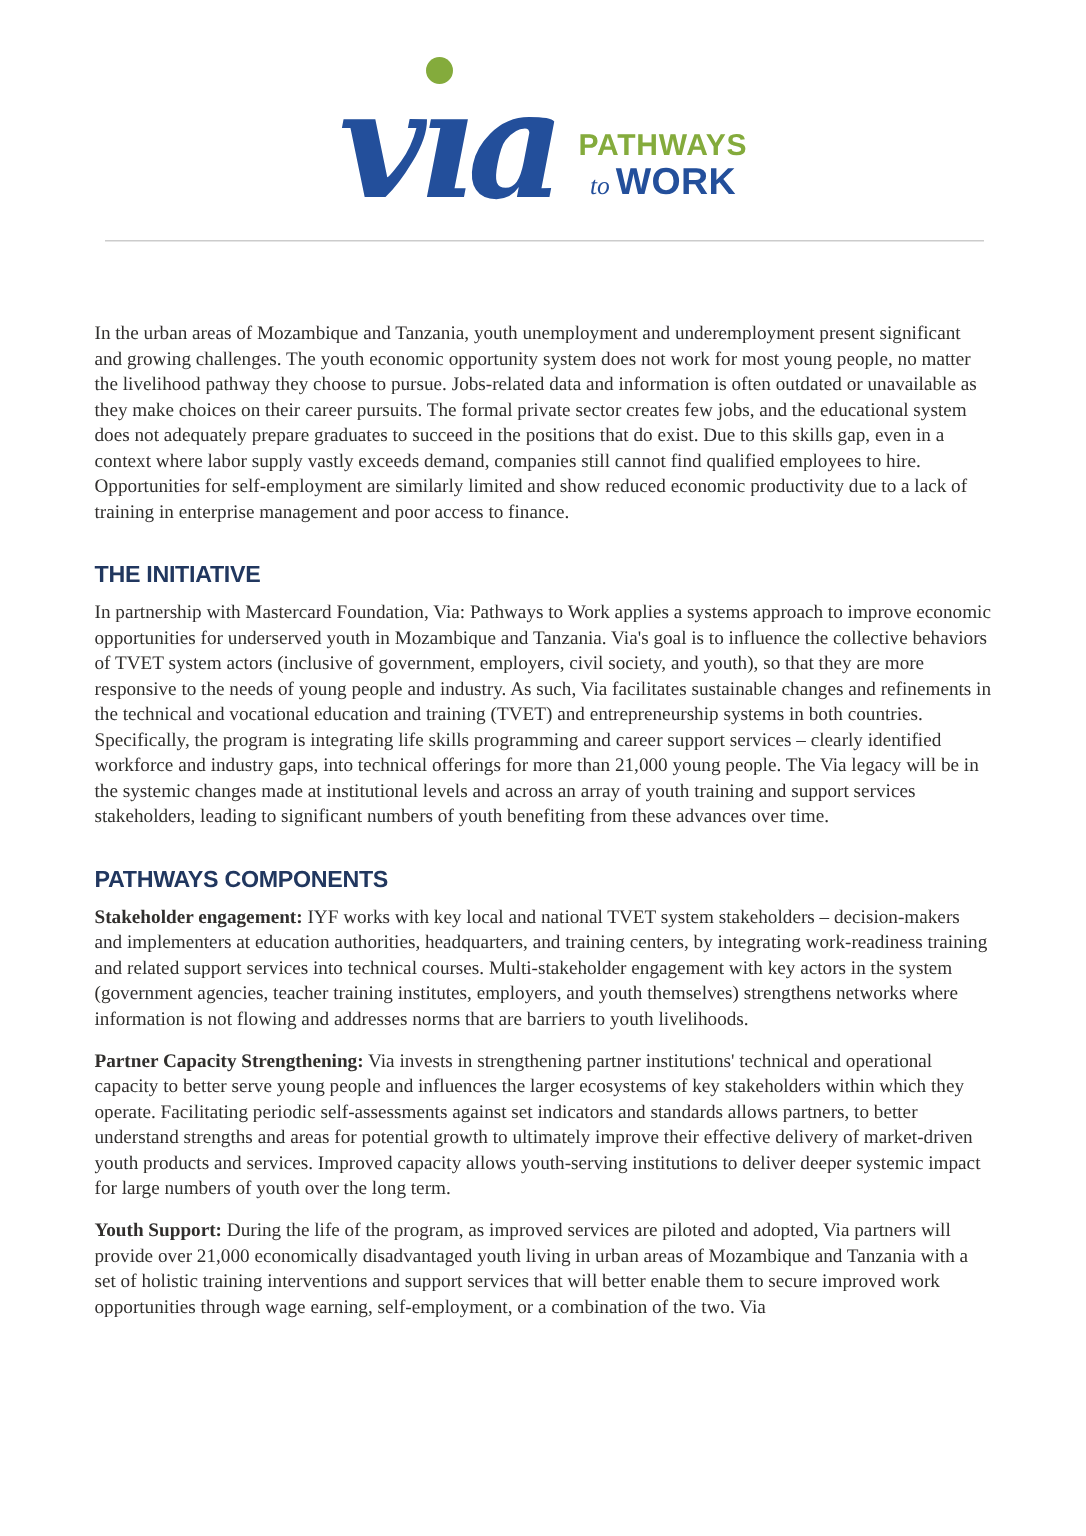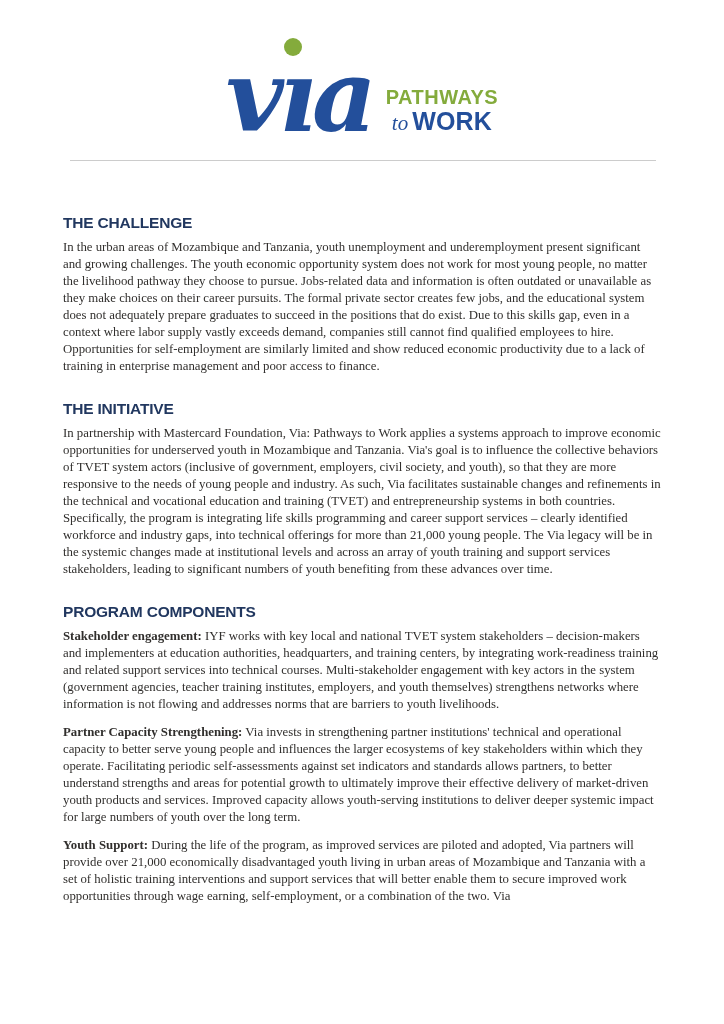--- a/index.html
+++ b/index.html
@@ -68,21 +68,21 @@
   }
   .to-work {
     display: block;
     text-align: center;
     margin-top: 2px;
     white-space: nowrap;
   }
   .to {
     font-family: "Liberation Serif", serif;
     font-style: italic;
-    font-size: 21px;
+    font-size: 17px;
     color: var(--blue);
   }
   .work {
     font-family: Liberation Sans, sans-serif;
     font-weight: bold;
     font-size: 25px;
     letter-spacing: 0.2px;
     color: var(--blue);
   }
 
@@ -133,30 +133,29 @@
       <span class="pathways">PATHWAYS</span>
       <span class="to-work"><span class="to">to</span> <span class="work">WORK</span></span>
     </div>
   </div>
 
   <div class="divider"></div>
 
   <div class="content">
 
     <div class="section">
-      <div class="section-heading">THE CHALLENGE</div>
       <p class="para"><span class="lead"></span><span>In the urban areas of Mozambique and Tanzania, youth unemployment and underemployment present significant and growing challenges. The youth economic opportunity system does not work for most young people, no matter the livelihood pathway they choose to pursue. Jobs-related data and information is often outdated or unavailable as they make choices on their career pursuits. The formal private sector creates few jobs, and the educational system does not adequately prepare graduates to succeed in the positions that do exist. Due to this skills gap, even in a context where labor supply vastly exceeds demand, companies still cannot find qualified employees to hire. Opportunities for self-employment are similarly limited and show reduced economic productivity due to a lack of training in enterprise management and poor access to finance.</span></p>
     </div>
 
     <div class="section">
       <div class="section-heading">THE INITIATIVE</div>
       <p class="para"><span class="lead"></span><span>In partnership with Mastercard Foundation, Via: Pathways to Work applies a systems approach to improve economic opportunities for underserved youth in Mozambique and Tanzania. Via's goal is to influence the collective behaviors of TVET system actors (inclusive of government, employers, civil society, and youth), so that they are more responsive to the needs of young people and industry. As such, Via facilitates sustainable changes and refinements in the technical and vocational education and training (TVET) and entrepreneurship systems in both countries. Specifically, the program is integrating life skills programming and career support services – clearly identified workforce and industry gaps, into technical offerings for more than 21,000 young people. The Via legacy will be in the systemic changes made at institutional levels and across an array of youth training and support services stakeholders, leading to significant numbers of youth benefiting from these advances over time.</span></p>
     </div>
 
     <div class="section">
-      <div class="section-heading">PROGRAM COMPONENTS</div>
+      <div class="section-heading">PATHWAYS COMPONENTS</div>
       <p class="para"><span class="lead">Stakeholder engagement:</span><span> IYF works with key local and national TVET system stakeholders – decision-makers and implementers at education authorities, headquarters, and training centers, by integrating work-readiness training and related support services into technical courses. Multi-stakeholder engagement with key actors in the system (government agencies, teacher training institutes, employers, and youth themselves) strengthens networks where information is not flowing and addresses norms that are barriers to youth livelihoods.</span></p>
       <p class="para"><span class="lead">Partner Capacity Strengthening:</span><span> Via invests in strengthening partner institutions' technical and operational capacity to better serve young people and influences the larger ecosystems of key stakeholders within which they operate. Facilitating periodic self-assessments against set indicators and standards allows partners, to better understand strengths and areas for potential growth to ultimately improve their effective delivery of market-driven youth products and services. Improved capacity allows youth-serving institutions to deliver deeper systemic impact for large numbers of youth over the long term.</span></p>
       <p class="para"><span class="lead">Youth Support:</span><span> During the life of the program, as improved services are piloted and adopted, Via partners will provide over 21,000 economically disadvantaged youth living in urban areas of Mozambique and Tanzania with a set of holistic training interventions and support services that will better enable them to secure improved work opportunities through wage earning, self-employment, or a combination of the two. Via</span></p>
     </div>
 
   </div>
 </div>
 
 </body></html>

